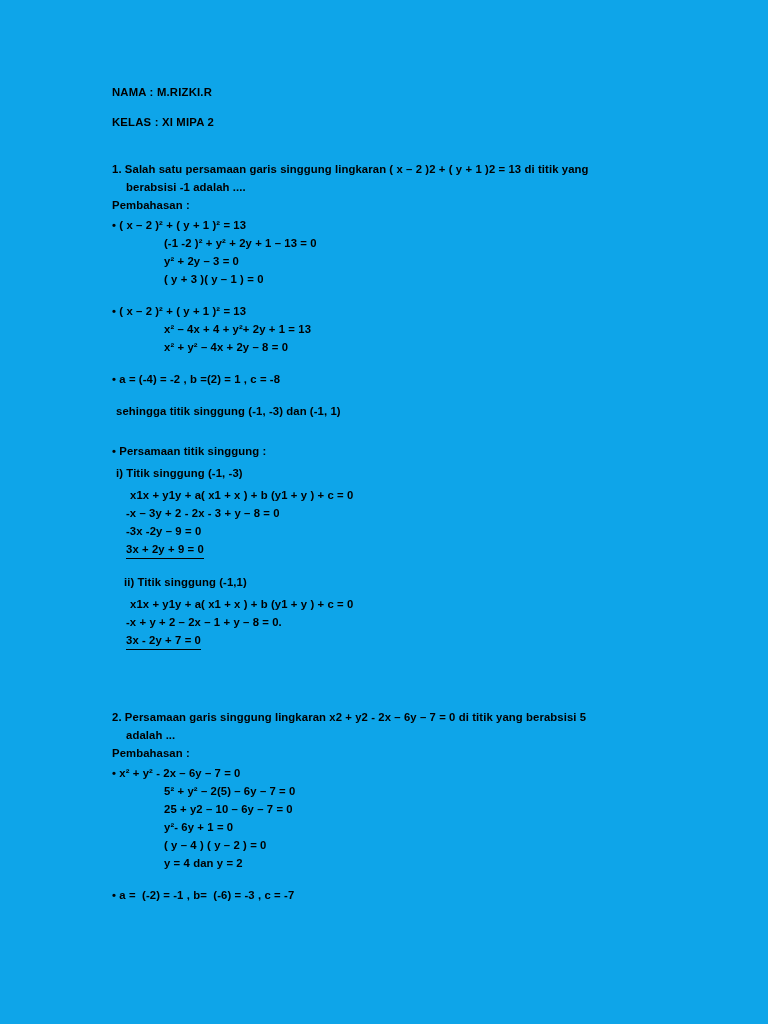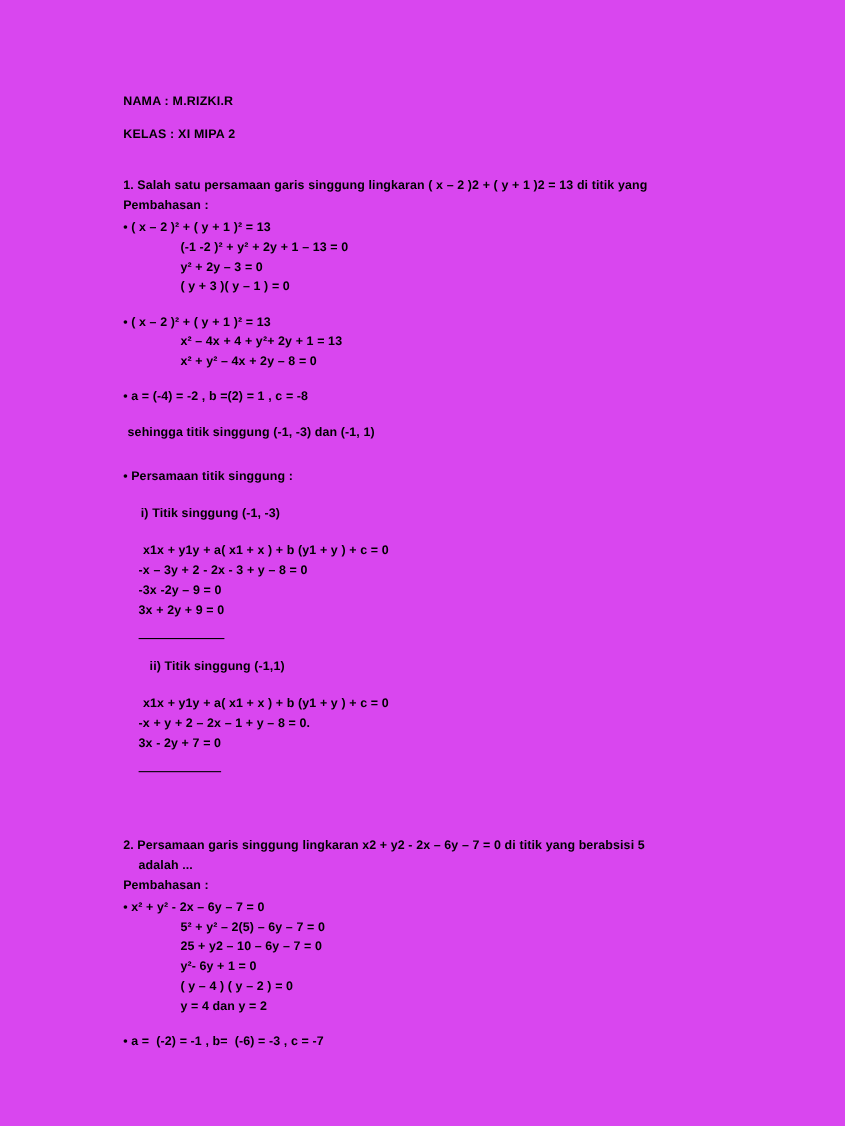--- a/index.html
+++ b/index.html
@@ -12,21 +12,21 @@
     width: 768px;
     height: 1024px;
     font-family: "Liberation Sans", sans-serif;
     color: #000000;
     -webkit-font-smoothing: antialiased;
   }
   .page {
     position: relative;
     width: 768px;
     height: 1024px;
-    background: #d946ef;
+    background: #0ea5e9;
     box-sizing: border-box;
     padding: 84px 120px 0 112px;
   }
   .doc-body {
     font-size: 11.3px;
     line-height: 18px;
     font-weight: 600;
     letter-spacing: 0.1px;
   }
   .hdr-line {
@@ -69,54 +69,55 @@
   .eq-line.bullet {
     padding-left: 6px;
     text-indent: -6px;
   }
   .eq-line.indent1 { padding-left: 8px; margin-left: 44px; }
   .eq-line.indent2 { padding-left: 14px; }
   .eq-line.indent3 { padding-left: 18px; }
   .eq-line.underline {
     display: inline-block;
     border-bottom: 1px solid #000000;
-    padding-bottom: 16px;
+    padding-bottom: 0px;
     margin-left: 14px;
     line-height: 17px;
   }
   .ul-wrap { margin: 0; line-height: 18px; }
 
   .plain-line {
     margin: 4px;
     line-height: 18px;
     font-weight: 600;
   }
   .spacer-md { height: 18px; }
   .spacer-xl { height: 44px; }
   .roman-head {
-    margin: 16px;
+    margin: 4px;
     line-height: 18px;
     font-weight: 700;
   }
 </style>
 </head>
 <body>
 
 <div class="page">
 
   <div class="doc-body">
 
     <div class="hdr-block">
       <p class="hdr-line">NAMA : M.RIZKI.R</p>
       <p class="hdr-line">KELAS : XI MIPA 2</p>
     </div>
 
     <div class="q-block">
 
       <p class="q-stem">1. Salah satu persamaan garis singgung lingkaran ( x – 2 )2 + ( y + 1 )2 = 13 di titik yang</p>
+      <p class="q-stem-cont">berabsisi -1 adalah ....</p>
       <p class="q-sub">Pembahasan :</p>
 
       <div class="eq-group">
         <p class="eq-line bullet">• ( x – 2 )² + ( y + 1 )² = 13</p>
         <p class="eq-line indent1">(-1 -2 )² + y² + 2y + 1 – 13 = 0</p>
         <p class="eq-line indent1">y² + 2y – 3 = 0</p>
         <p class="eq-line indent1">( y + 3 )( y – 1 ) = 0</p>
       </div>
 
       <div class="eq-group">

